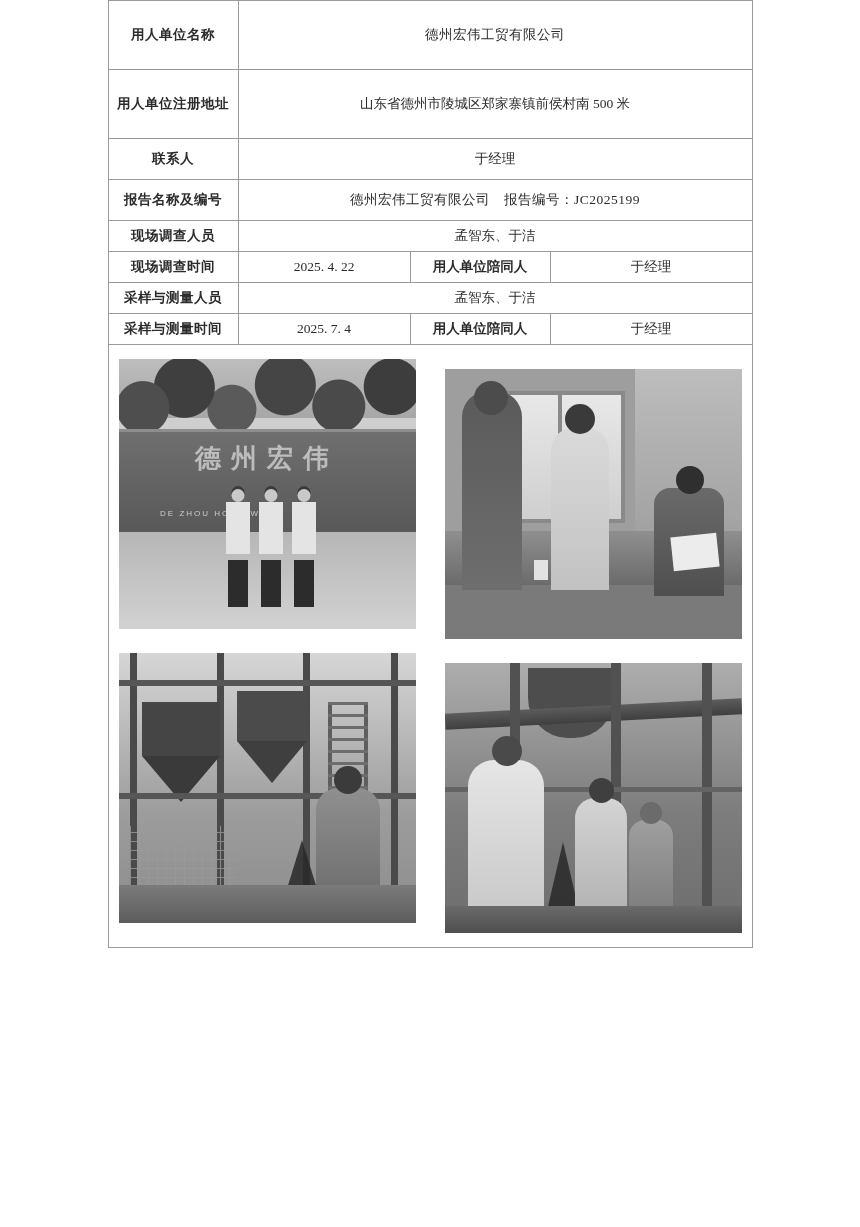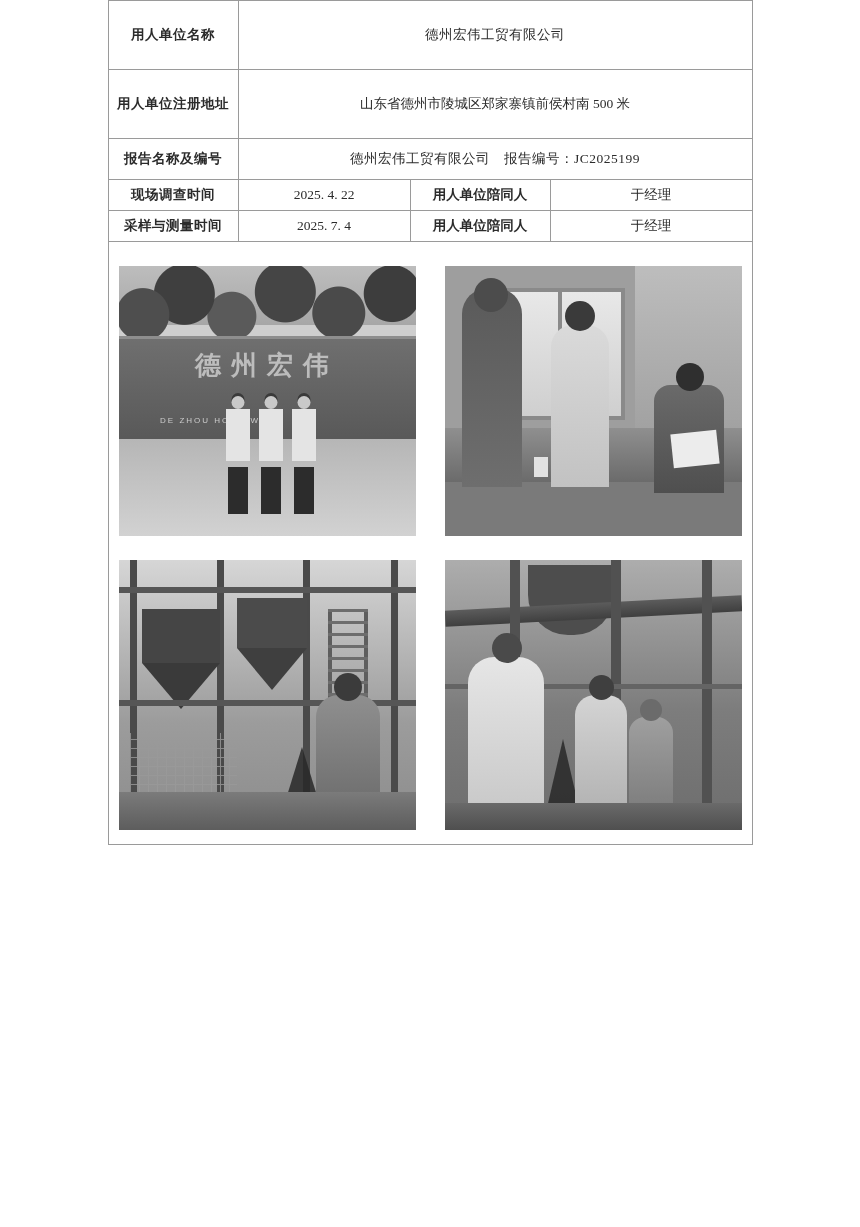--- a/index.html
+++ b/index.html
@@ -75,21 +75,20 @@
   }
   .photo-cell {
     padding: 14px 10px 14px 10px !important;
   }
   .photo-grid {
     display: flex;
     flex-wrap: wrap;
     justify-content: space-between;
     align-content: flex-start;
     gap: 14px 10px;
-    align-items: flex-end;
   }
   .photo {
     width: 297px;
     height: 270px;
     position: relative;
     overflow: hidden;
     background: #7e7e7e;
     filter: grayscale(100%);
   }
   .photo.offset-down { margin-top: 10px; }
@@ -357,28 +356,40 @@
     <tbody>
       <tr>
         <td class="lbl h-tall">用人单位名称</td>
         <td class="val-main h-tall" colspan="3">德州宏伟工贸有限公司</td>
       </tr>
       <tr>
         <td class="lbl h-tall">用人单位注册地址</td>
         <td class="val-grey h-tall" colspan="3">山东省德州市陵城区郑家寨镇前侯村南 500 米</td>
       </tr>
       <tr>
+        <td class="lbl h-mid">联系人</td>
+        <td class="h-mid" colspan="3">于经理</td>
+      </tr>
+      <tr>
         <td class="lbl h-mid">报告名称及编号</td>
         <td class="val-main h-mid" colspan="3">德州宏伟工贸有限公司　报告编号：JC2025199</td>
+      </tr>
+      <tr>
+        <td class="lbl h-row">现场调查人员</td>
+        <td class="h-row" colspan="3">孟智东、于洁</td>
       </tr>
       <tr>
         <td class="lbl h-row">现场调查时间</td>
         <td class="h-row">2025. 4. 22</td>
         <td class="sub-lbl h-row">用人单位陪同人</td>
         <td class="h-row">于经理</td>
+      </tr>
+      <tr>
+        <td class="lbl h-row">采样与测量人员</td>
+        <td class="h-row" colspan="3">孟智东、于洁</td>
       </tr>
       <tr>
         <td class="lbl h-row">采样与测量时间</td>
         <td class="h-row">2025. 7. 4</td>
         <td class="sub-lbl h-row">用人单位陪同人</td>
         <td class="h-row">于经理</td>
       </tr>
       <tr>
         <td class="photo-cell" colspan="4">
           <div class="photo-grid">

